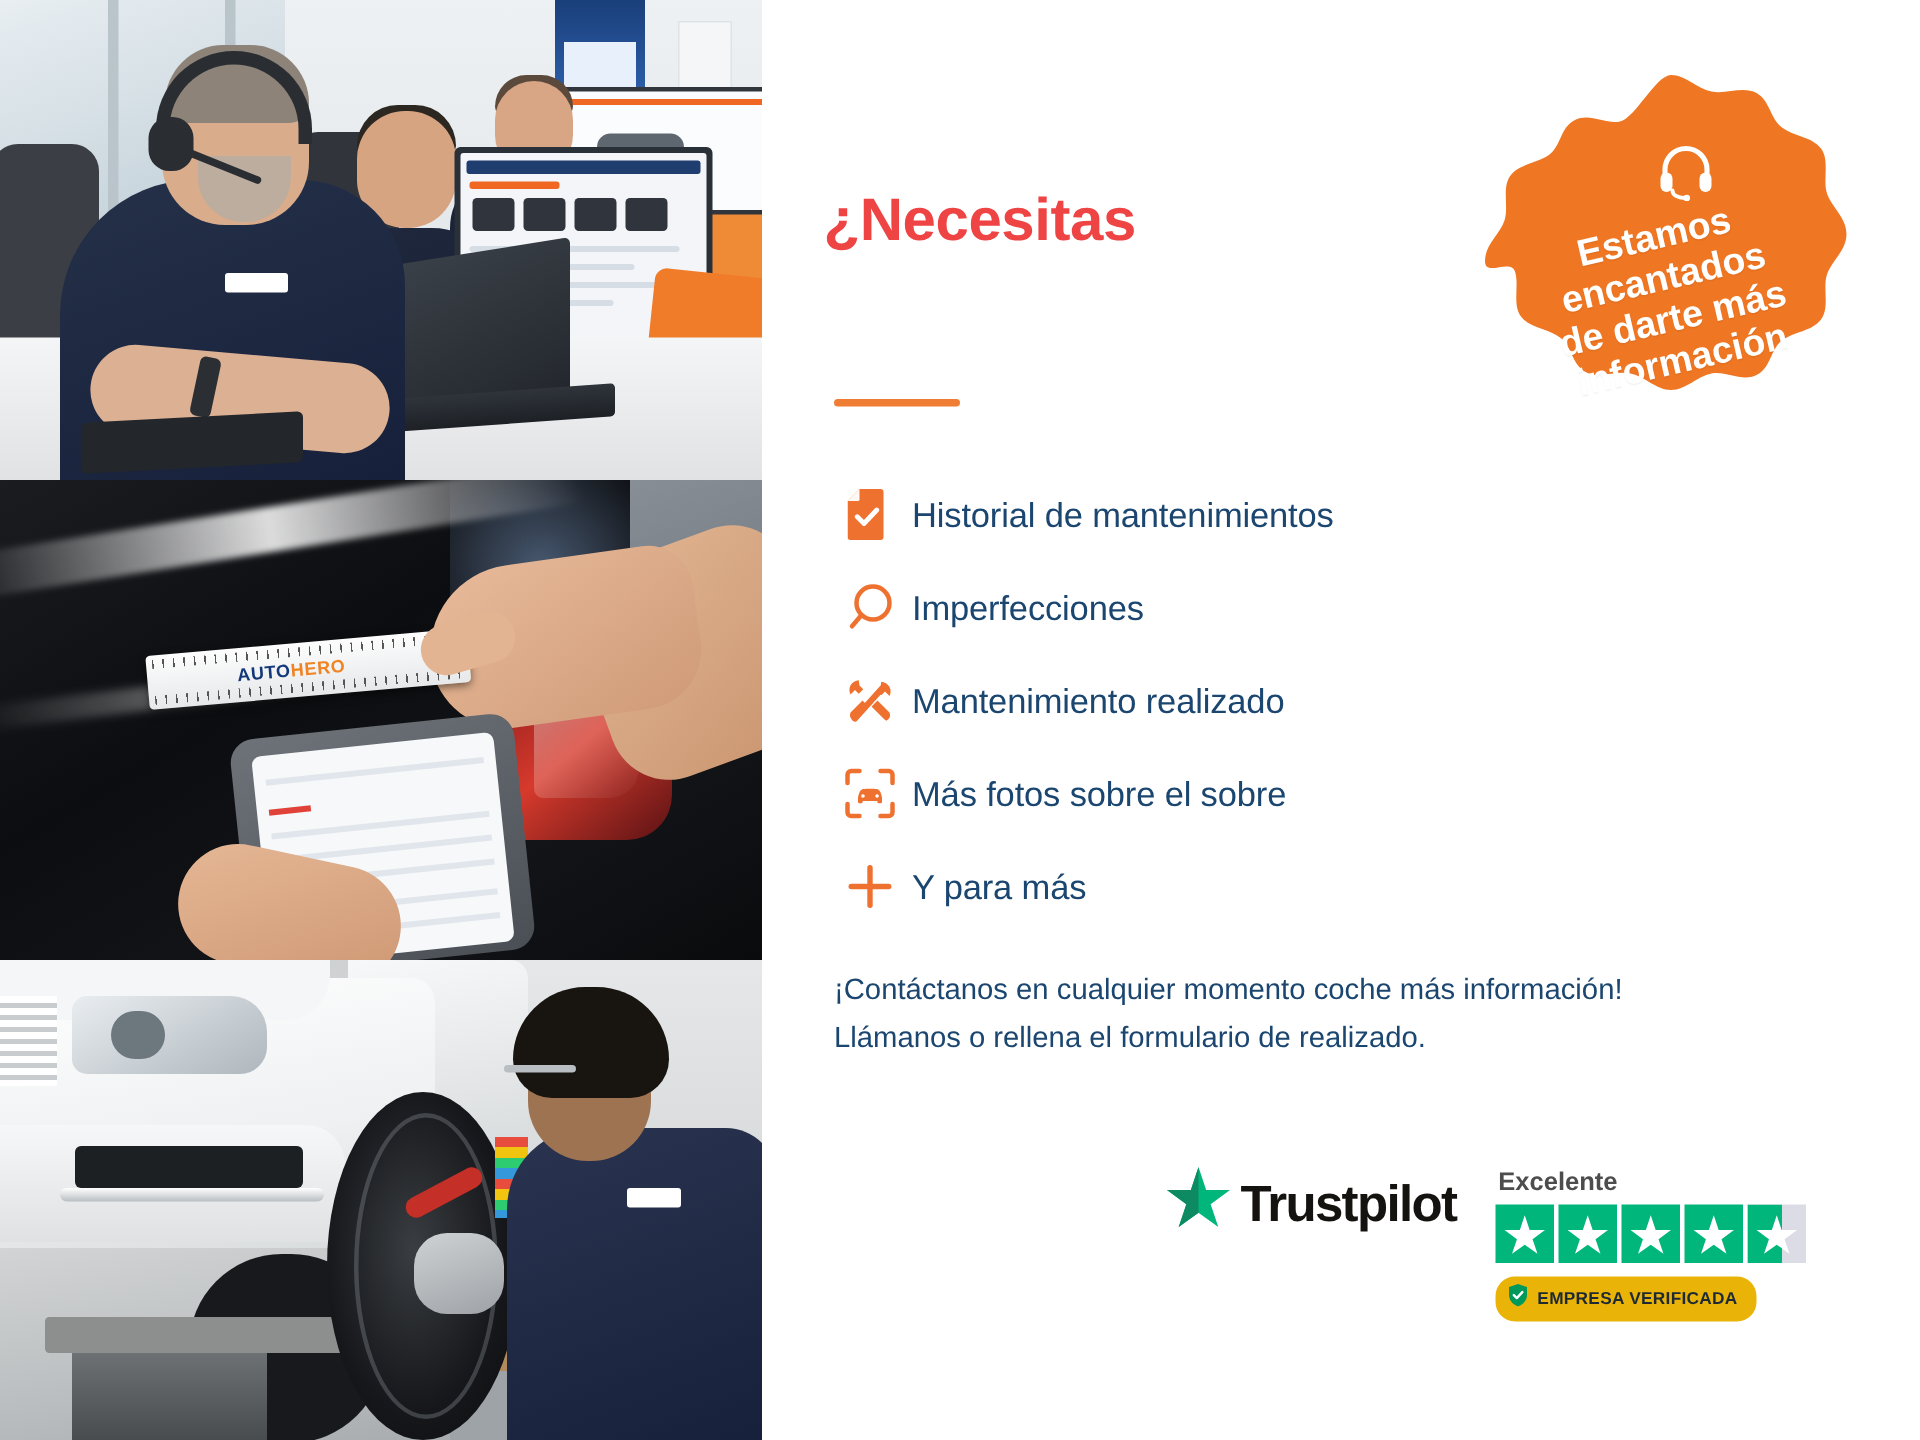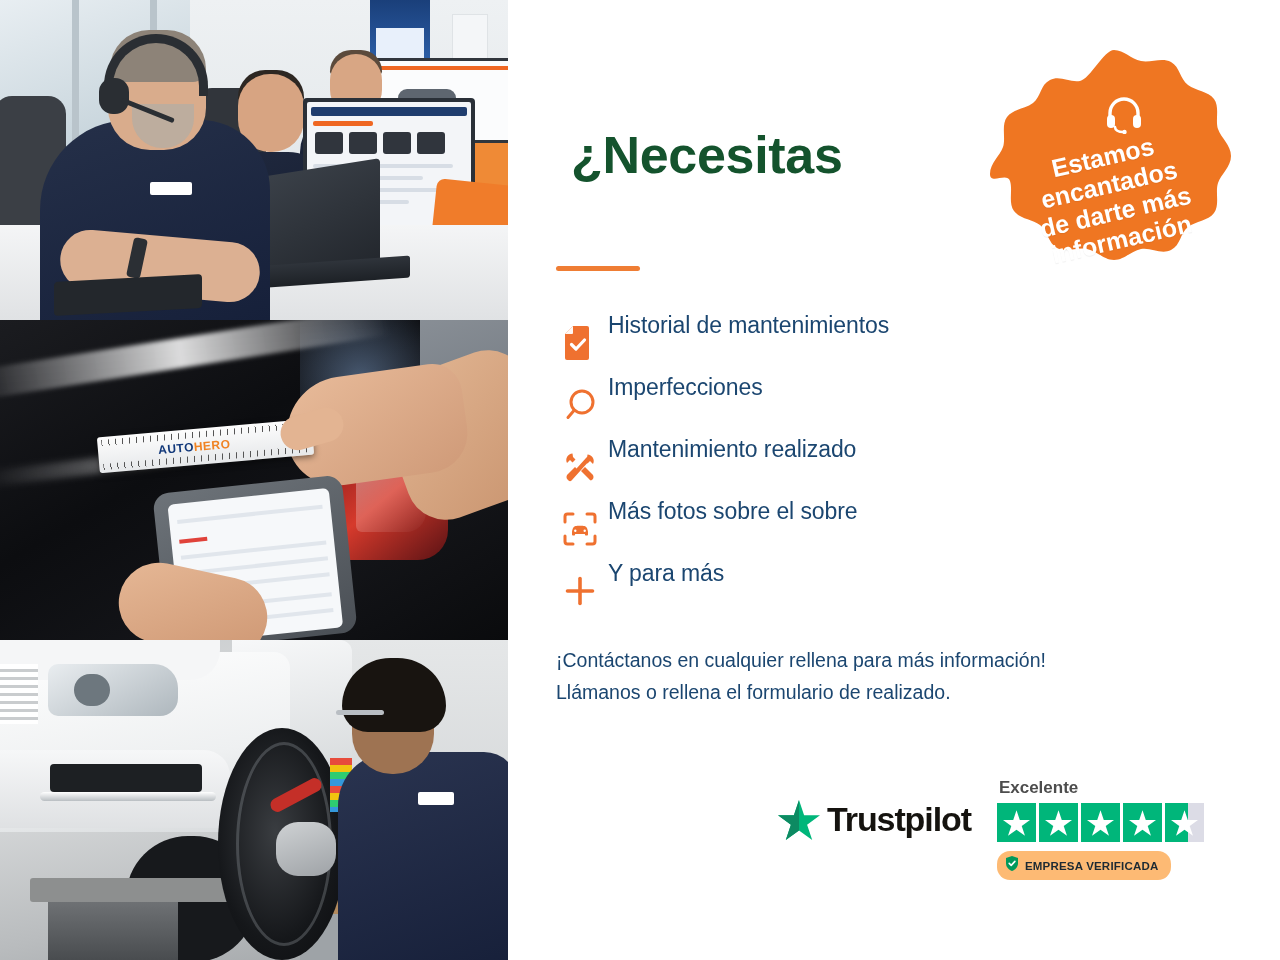--- a/index.html
+++ b/index.html
@@ -149,44 +149,44 @@
   .p3 .glasses { position:absolute; left:336px; top:70px; width:48px; height:5px; background:#b9bec3; border-radius:3px; }
   .p3 .logo3 { position:absolute; left:418px; top:152px; width:36px; height:13px; background:#fff; border-radius:2px; }
   .p3 .glove { position:absolute; left:276px; top:182px; width:60px; height:54px; background:linear-gradient(160deg,#cfd2d4,#9ea2a6); border-radius:22px; }
   .p3 .tool { position:absolute; left:268px; top:148px; width:56px; height:14px; background:#c42f28; border-radius:7px; transform:rotate(-28deg); }
   .p3 .colorchart { position:absolute; left:330px; top:118px; width:22px; height:54px;
      background:repeating-linear-gradient(180deg,#e74c3c 0 7px,#f1c40f 7px 14px,#2ecc71 14px 21px,#3498db 21px 28px); }
 
   
   .content { position:relative; flex:1; height:960px; background:#fff; }
 
-  .heading { position:absolute; left:556px; left:0; margin-left:63px; top:122px;
-     font-size:52px; line-height:1.28; font-weight:bold; color:#14532d; letter-spacing:-.3px; }
+  .heading { position:absolute; left:556px; left:0; margin-left:41px; top:122px;
+     font-size:40px; line-height:1.28; font-weight:bold; color:#ef4444; letter-spacing:-.3px; }
   .divider { position:absolute; margin-left:48px; top:266px; width:84px; height:5px; background:#ef7d34; border-radius:3px; }
 
   .features { position:absolute; margin-left:44px; top:312px; width:620px; }
-  .feat { display:flex; height:62px; }
+  .feat { display:flex; align-items:center; height:62px; }
   .feat .ico { width:56px; flex:none; display:flex; align-items:center; justify-content:center; }
   .feat .lbl { font-size:23px; color:#1b4670; letter-spacing:-.1px; }
 
   .contact { position:absolute; margin-left:48px; top:644px; width:700px;
      font-size:19.5px; line-height:1.65; color:#1b4670; }
 
   .trust { position:absolute; margin-left:270px; top:778px; display:flex; align-items:flex-start; gap:26px; }
-  .tp-logo { display:flex; align-items:flex-start; gap:7px; margin-top:22px; }
+  .tp-logo { display:flex; align-items:flex-end; gap:7px; }
   .tp-name { font-size:34px; font-weight:bold; color:#15130f; letter-spacing:-1.1px; }
   .tp-right { display:flex; flex-direction:column; align-items:flex-start; }
   .excelente { font-size:17px; color:#4d4d4d; margin-bottom:5px; margin-left:2px;font-weight:bold; }
   .stars { display:flex; gap:3px; }
   .star-box { width:39px; height:39px; background:#00b67a; display:flex; align-items:center; justify-content:center; position:relative; overflow:hidden; }
   .star-box.half { background:#dcdce6; }
   .star-box.half .fillpart { position:absolute; left:0; top:0; bottom:0; width:60%; background:#00b67a; }
   .star-box svg { position:relative; z-index:2; }
   .verified { margin-top:9px; display:inline-flex; align-items:center; gap:6px;
-     background:#fdba74; border-radius:13px; padding:5px 13px 5px 8px; }
+     background:#eab308; border-radius:13px; padding:5px 13px 5px 8px; }
   .verified .vtxt { font-size:11.5px; font-weight:bold; color:#1d2a33; letter-spacing:.2px; }
 
   
   .badge { position:absolute; left:986px; top:46px; width:256px; height:256px; }
   .badge .blobsvg { position:absolute; inset:0; }
   .badge .bcontent { position:absolute; inset:0; display:flex; flex-direction:column;
      align-items:center; justify-content:center; }
   .badge .headset-ico { margin-bottom:2px; margin-left:20px; }
   .badge .btext { transform:rotate(-13deg); color:#fff; font-weight:bold;
      font-size:25px; line-height:1.12; text-align:center; margin-top:2px; margin-left:-4px;
@@ -386,21 +386,21 @@
                 <path d="M4.5 17h25"></path>
             </g>
           </svg>
         </span>
         <span class="lbl">Y para más</span>
       </div>
 
     </div>
 
     <p class="contact">
-      <span>¡Contáctanos en cualquier rellena para más información!</span><br>
+      <span>¡Contáctanos en cualquier momento coche más información!</span><br>
       <span>Llámanos o rellena el formulario de realizado.</span>
     </p>
 
     <div class="trust">
       <div class="tp-logo">
         <span>
           <svg width="42" height="40" viewBox="0 0 42 40">
             <path d="M21 0l5.1 15.3H42L29.1 24.8 34.2 40 21 30.5 7.8 40l5.1-15.2L0 15.3h15.9z" fill="#00b67a"></path>
             <path d="M21 0L15.9 15.3H0l12.9 9.5L7.8 40 21 30.5z" fill="#0d8a62"></path>
           </svg>

